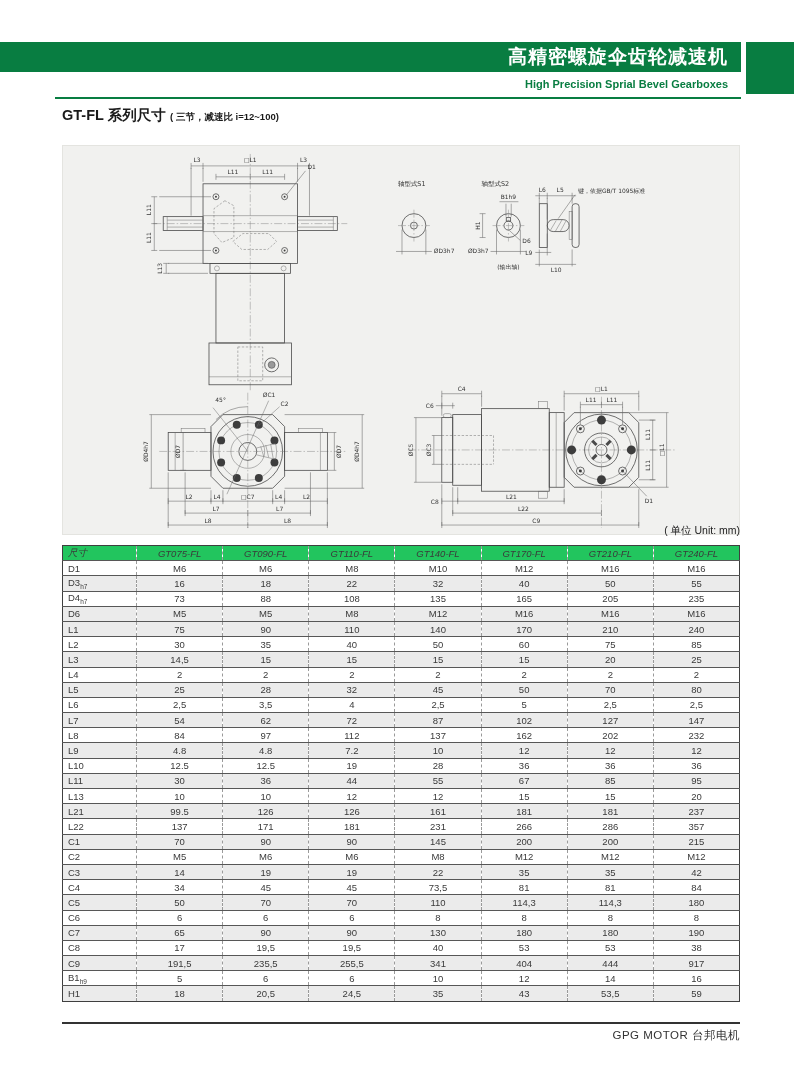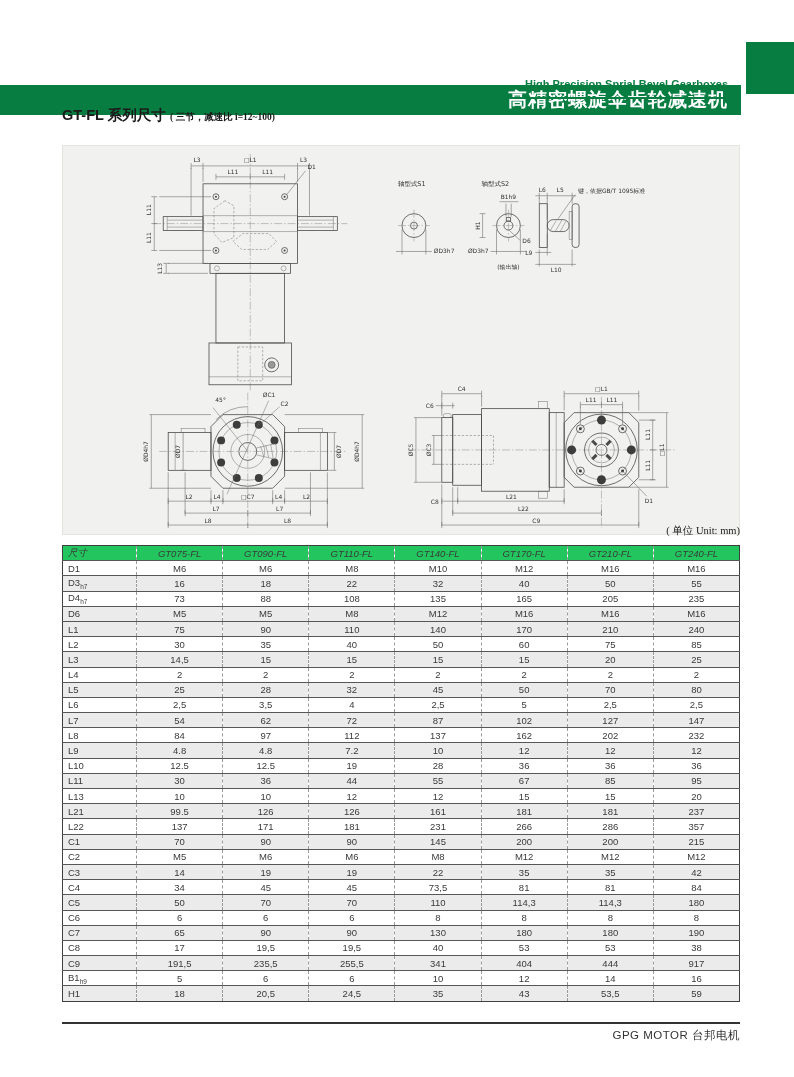--- a/index.html
+++ b/index.html
@@ -1,30 +1,30 @@
 <!DOCTYPE html>
 <html><head>
 <meta charset="utf-8">
 <style>
   html,body{margin:0;padding:0;background:#fff;}
   .page{position:relative;width:794px;height:1077px;background:#fff;overflow:hidden;
         font-family:"Liberation Sans","DejaVu Sans",sans-serif;color:#333;}
   .green-bar{position:absolute;left:0;top:42px;width:741px;height:30px;background:#087d41;
-             display:flex;align-items:center;justify-content:flex-end;margin-top:43px;}
+             display:flex;align-items:center;justify-content:flex-end;}
   .green-bar span{color:#fff;font-size:19px;font-weight:bold;letter-spacing:1px;padding-right:13px;}
   .green-tab{position:absolute;left:746px;top:42px;width:48px;height:52px;background:#087d41;}
   .subtitle-en{position:absolute;left:0;top:78px;width:728px;text-align:right;
                color:#087d41;font-size:11px;font-weight:bold;}
   .green-rule{position:absolute;left:55px;top:97px;width:686px;height:2px;background:#087d41;}
   .section-title{position:absolute;left:62px;top:106px;white-space:nowrap;}
   .st-main{font-size:14.5px;font-weight:bold;color:#1a1a1a;}
-  .st-sub{font-size:9.5px;font-weight:bold;color:#1a1a1a;font-family:Liberation Serif, serif;}
+  .st-sub{font-size:9.5px;font-weight:bold;color:#1a1a1a;}
   .panel{position:absolute;left:62px;top:145px;width:678px;height:390px;background:#f1f1ef;
          border:1px solid #e4e4e0;box-sizing:border-box;}
-  .unit-note{position:absolute;right:54px;top:524px;font-size:10.5px;color:#222;font-family:Liberation Serif, serif;}
+  .unit-note{position:absolute;right:54px;top:524px;font-size:10.5px;color:#222;}
   .spec{position:absolute;left:62px;top:545px;width:678px;border-collapse:collapse;table-layout:fixed;
         font-size:9.5px;color:#3a3a3a;border:1.4px solid #3f3f3f;}
   .spec th,.spec td{height:14.2px;padding:0 2px;text-align:center;font-weight:normal;
         white-space:nowrap;overflow:hidden;border-top:1px solid #575757;}
   .spec thead th{background:#22c55e;border-top:none;font-style:italic;}
   .spec td + td,.spec th + th{border-left:1px dashed #9a9a9a;}
   .spec .rowlabel{text-align:left;padding-left:5px;}
   .spec tr.alt td{background:#ebebeb;}
   .spec sub{font-size:6.5px;}
   .footer-rule{position:absolute;left:62px;top:1022px;width:678px;height:2px;background:#333;}

